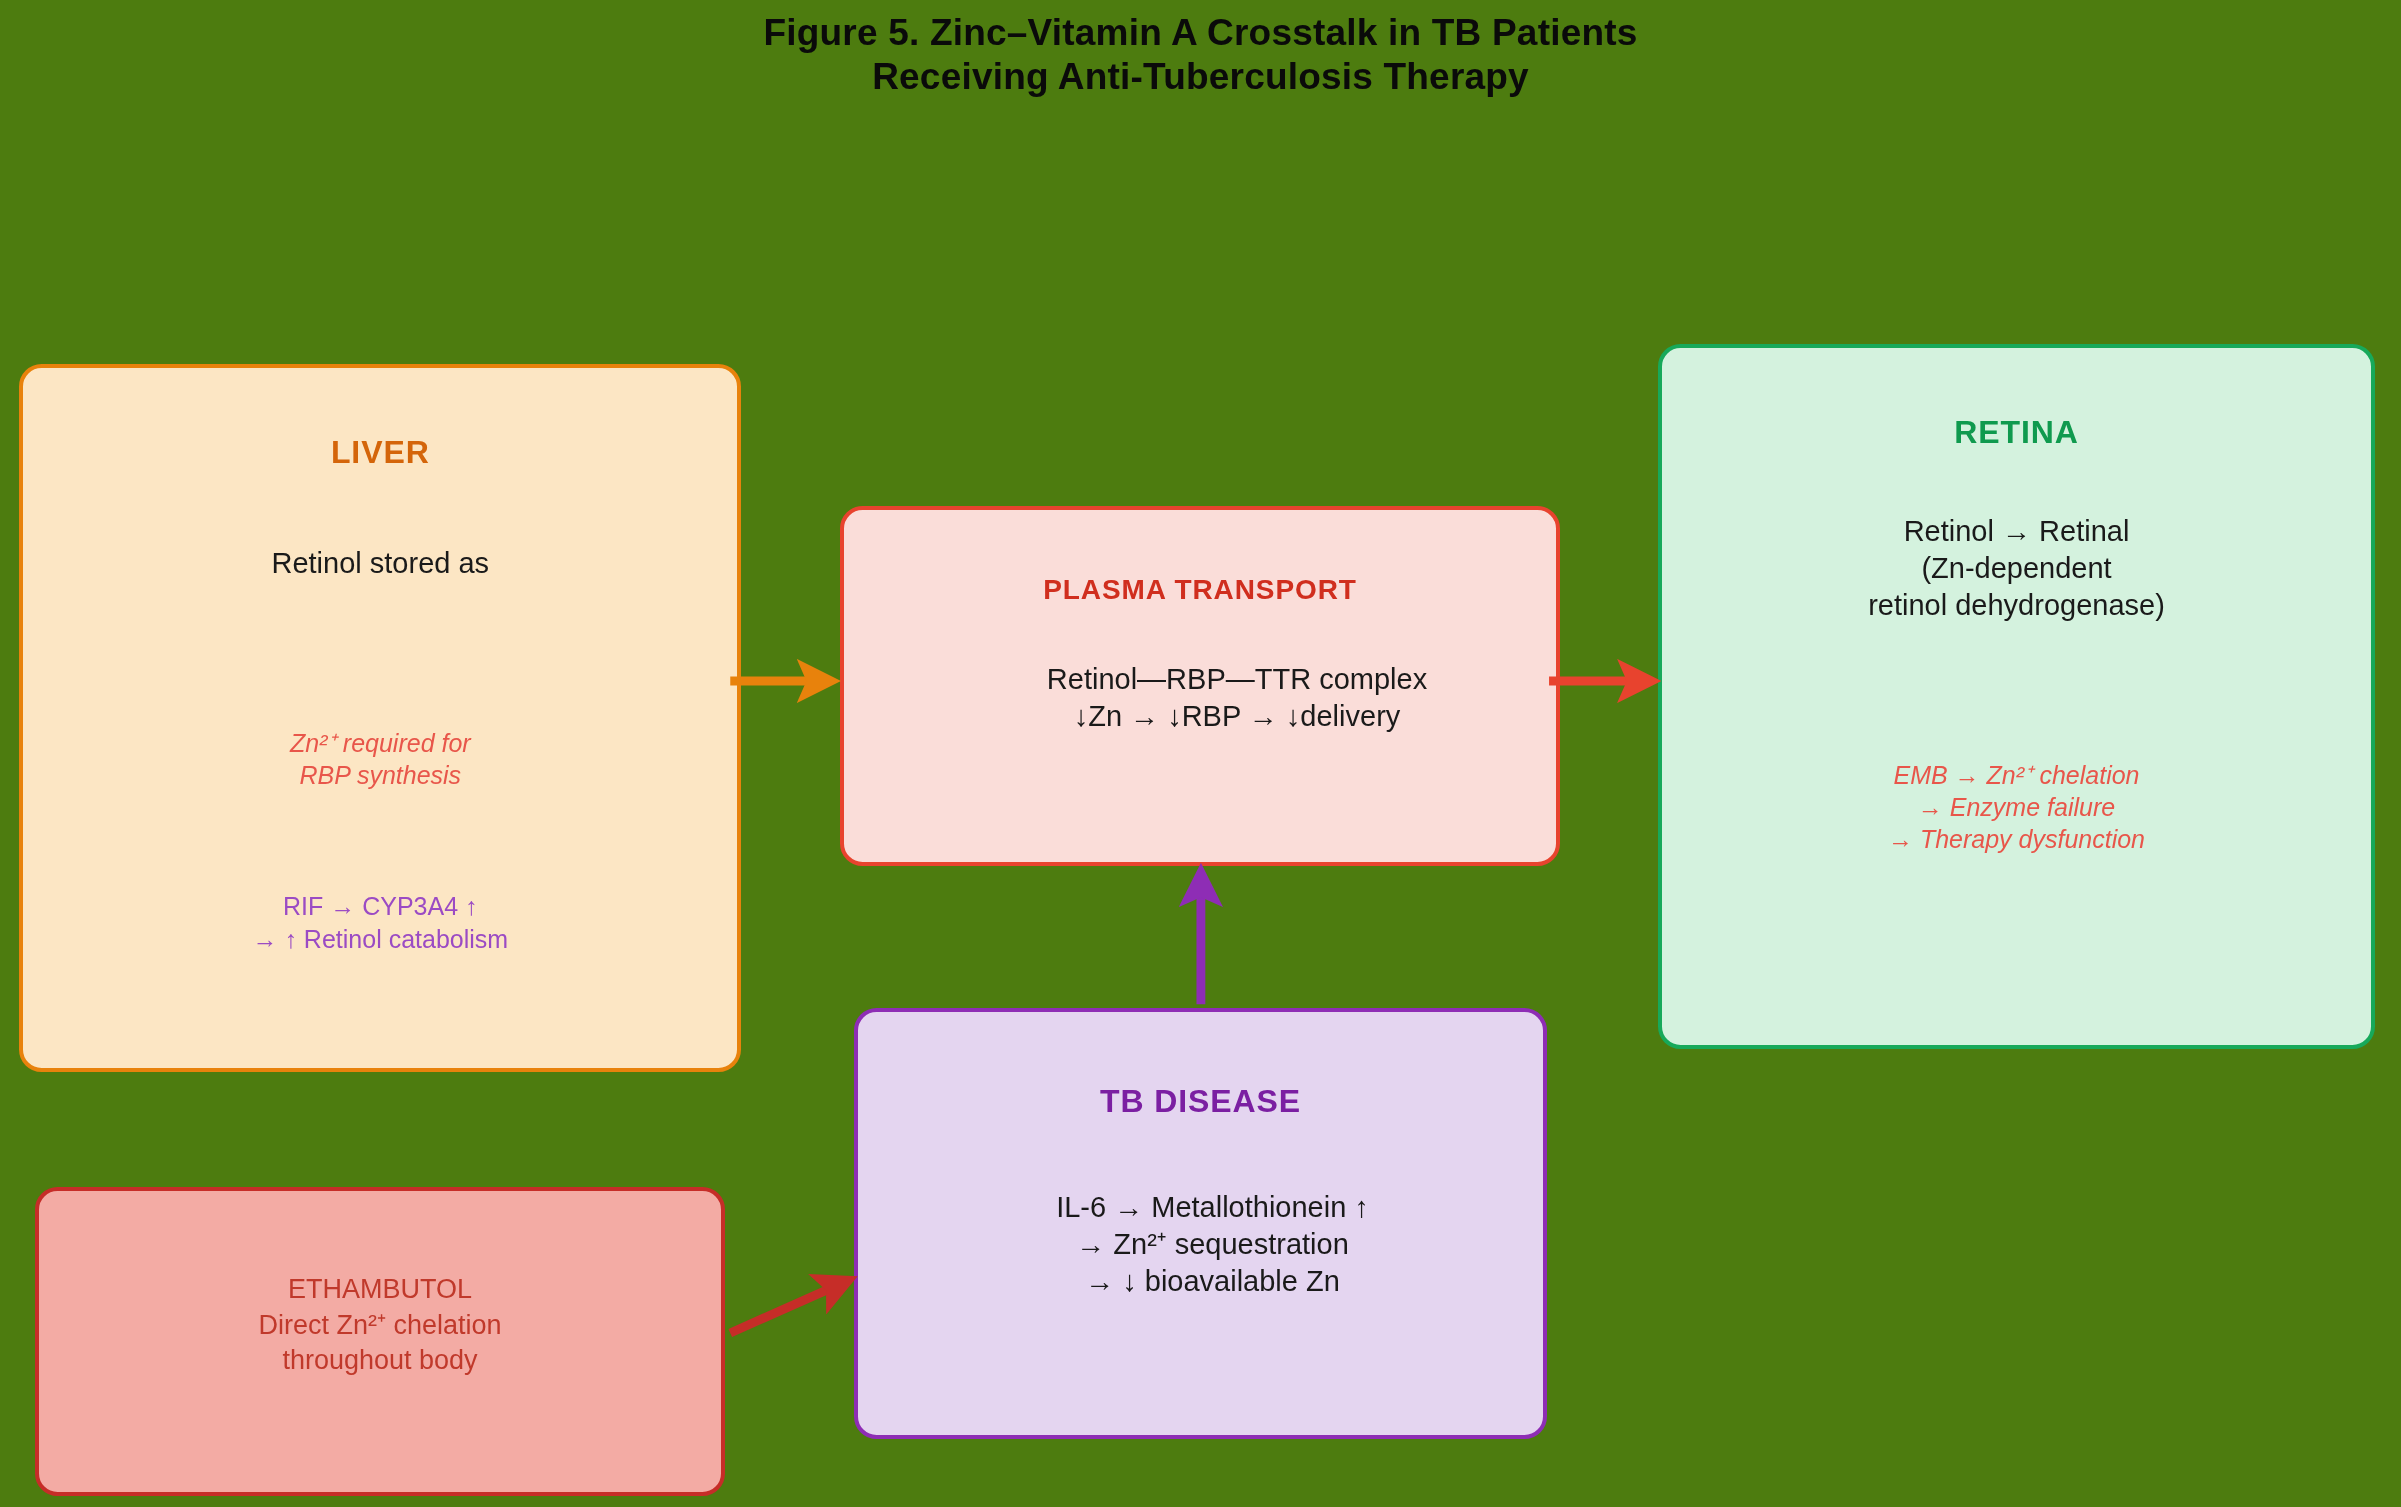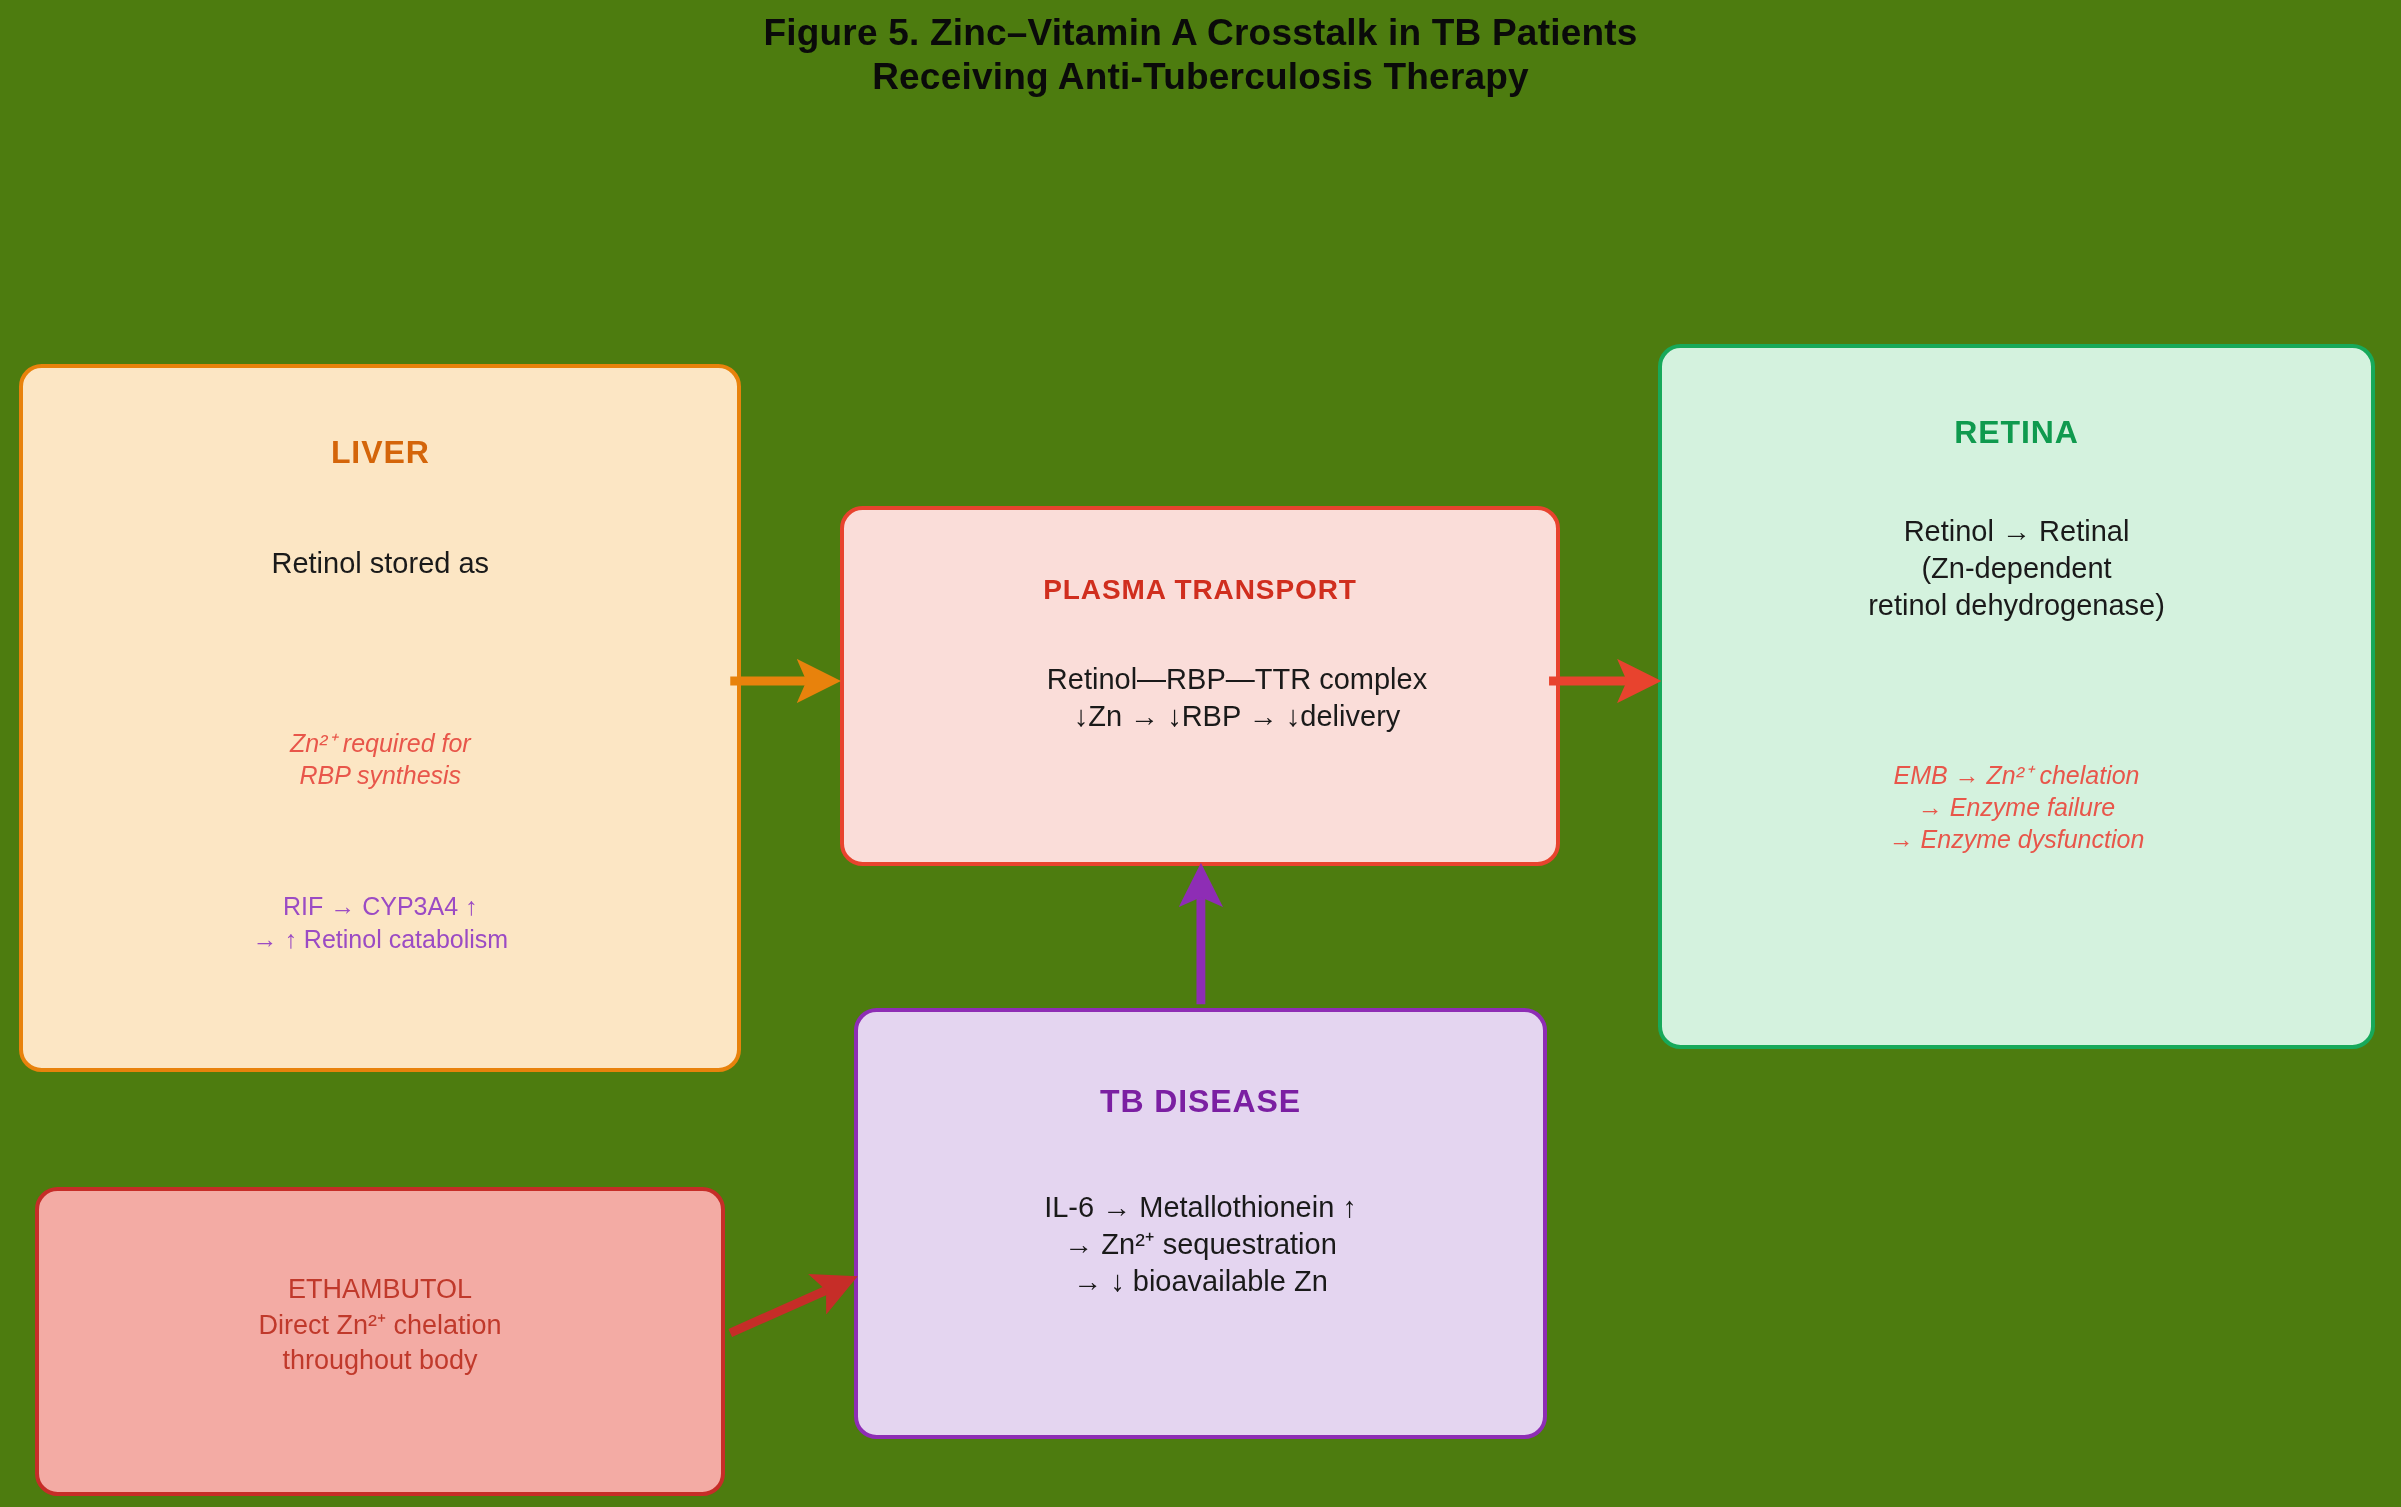--- a/index.html
+++ b/index.html
@@ -120,21 +120,21 @@
   #box-tb {
     left: 854px; top: 1008px; width: 693px; height: 431px;
     border: 4.8px solid #8E2DB5;
     background: #E4D5F0;
   }
   #box-tb .node-title {
     position: absolute; left: 0; top: 71px; width: 100%;
     font-size: 32px; color: #7B1FA2;
   }
   #box-tb .node-body {
-    position: absolute; left: 0; top: 177px; width: 100%;
+    position: absolute; left: 12px; top: 177px; width: 100%;
     font-size: 29px;
   }
 
   
   #box-emb {
     left: 35px; top: 1187px; width: 690px; height: 309px;
     border: 4.8px solid #C62D28;
     background: #F3ABA4;
   }
   #box-emb .node-body {
@@ -186,21 +186,21 @@
   <div class="node" id="box-retina">
     <div class="node-title">RETINA</div>
     <div class="node-body">
       <div>Retinol → Retinal</div>
       <div>(Zn-dependent</div>
       <div>retinol dehydrogenase)</div>
     </div>
     <div class="note-red">
       <div>EMB → Zn²⁺ chelation</div>
       <div>→ Enzyme failure</div>
-      <div>→ Enzyme dysfunction</div>
+      <div>→ Therapy dysfunction</div>
     </div>
   </div>
 
   <div class="node" id="box-tb">
     <div class="node-title">TB DISEASE</div>
     <div class="node-body">
       <div>IL-6 → Metallothionein ↑</div>
       <div>→ Zn²⁺ sequestration</div>
       <div>→ ↓ bioavailable Zn</div>
     </div>

